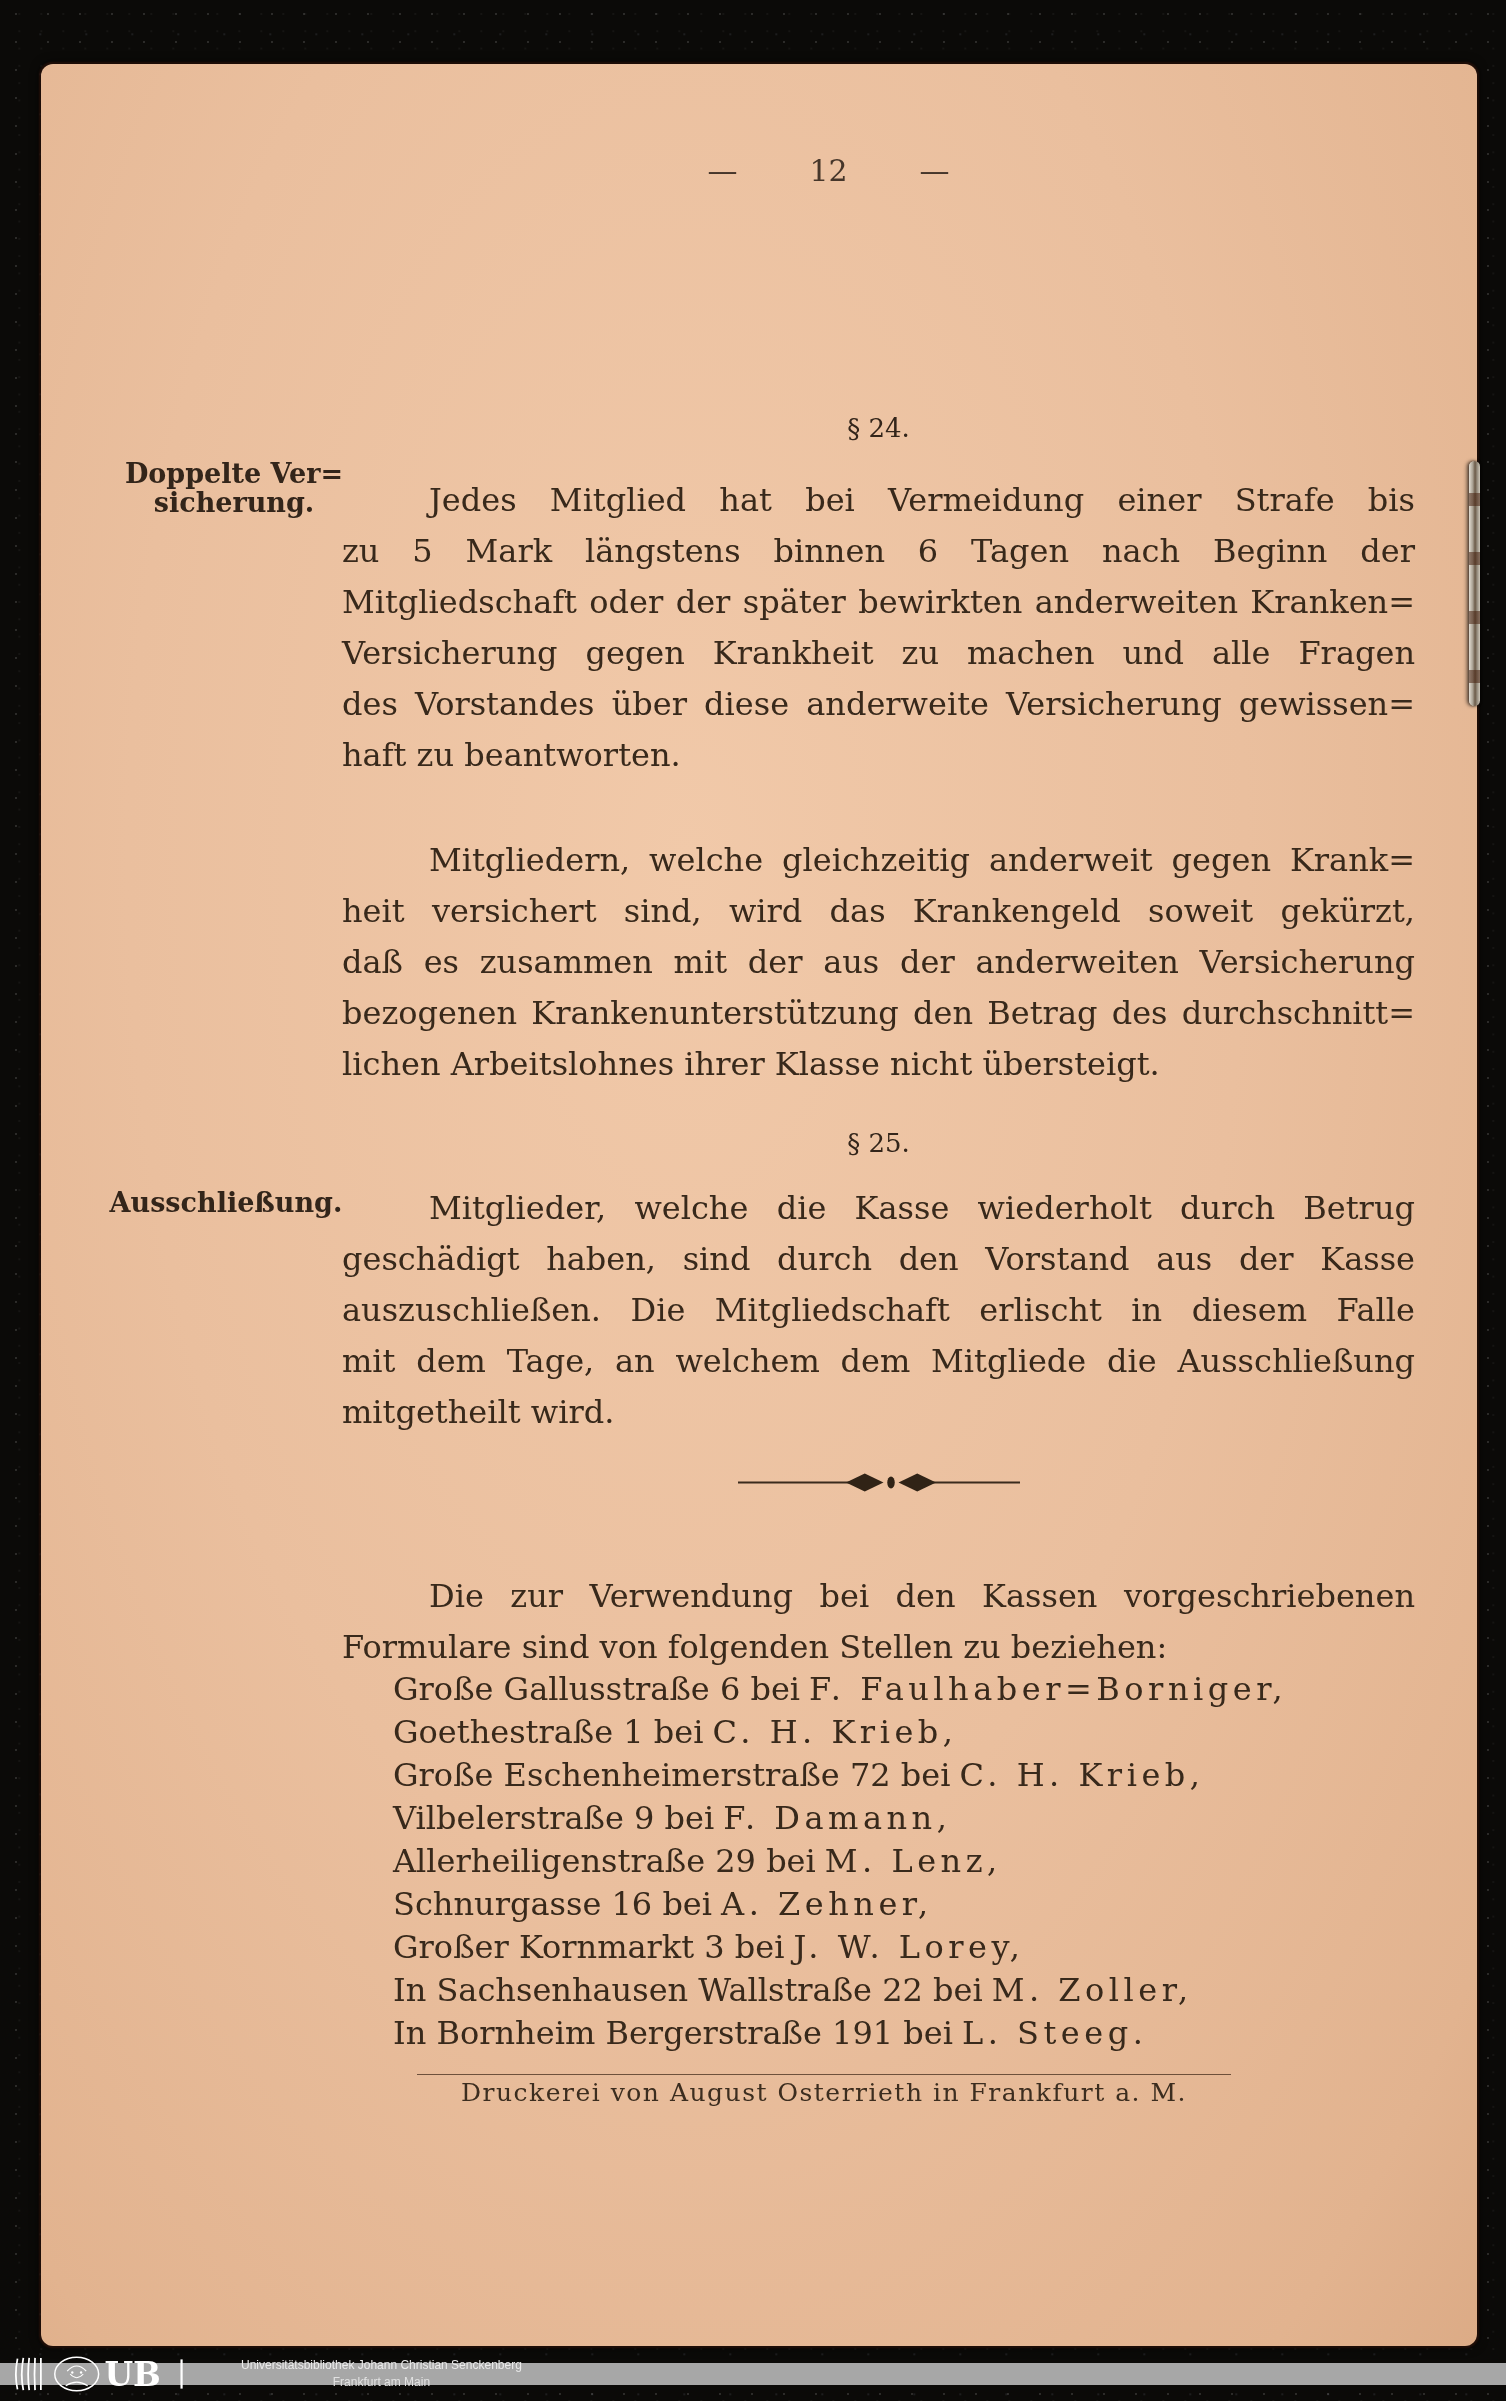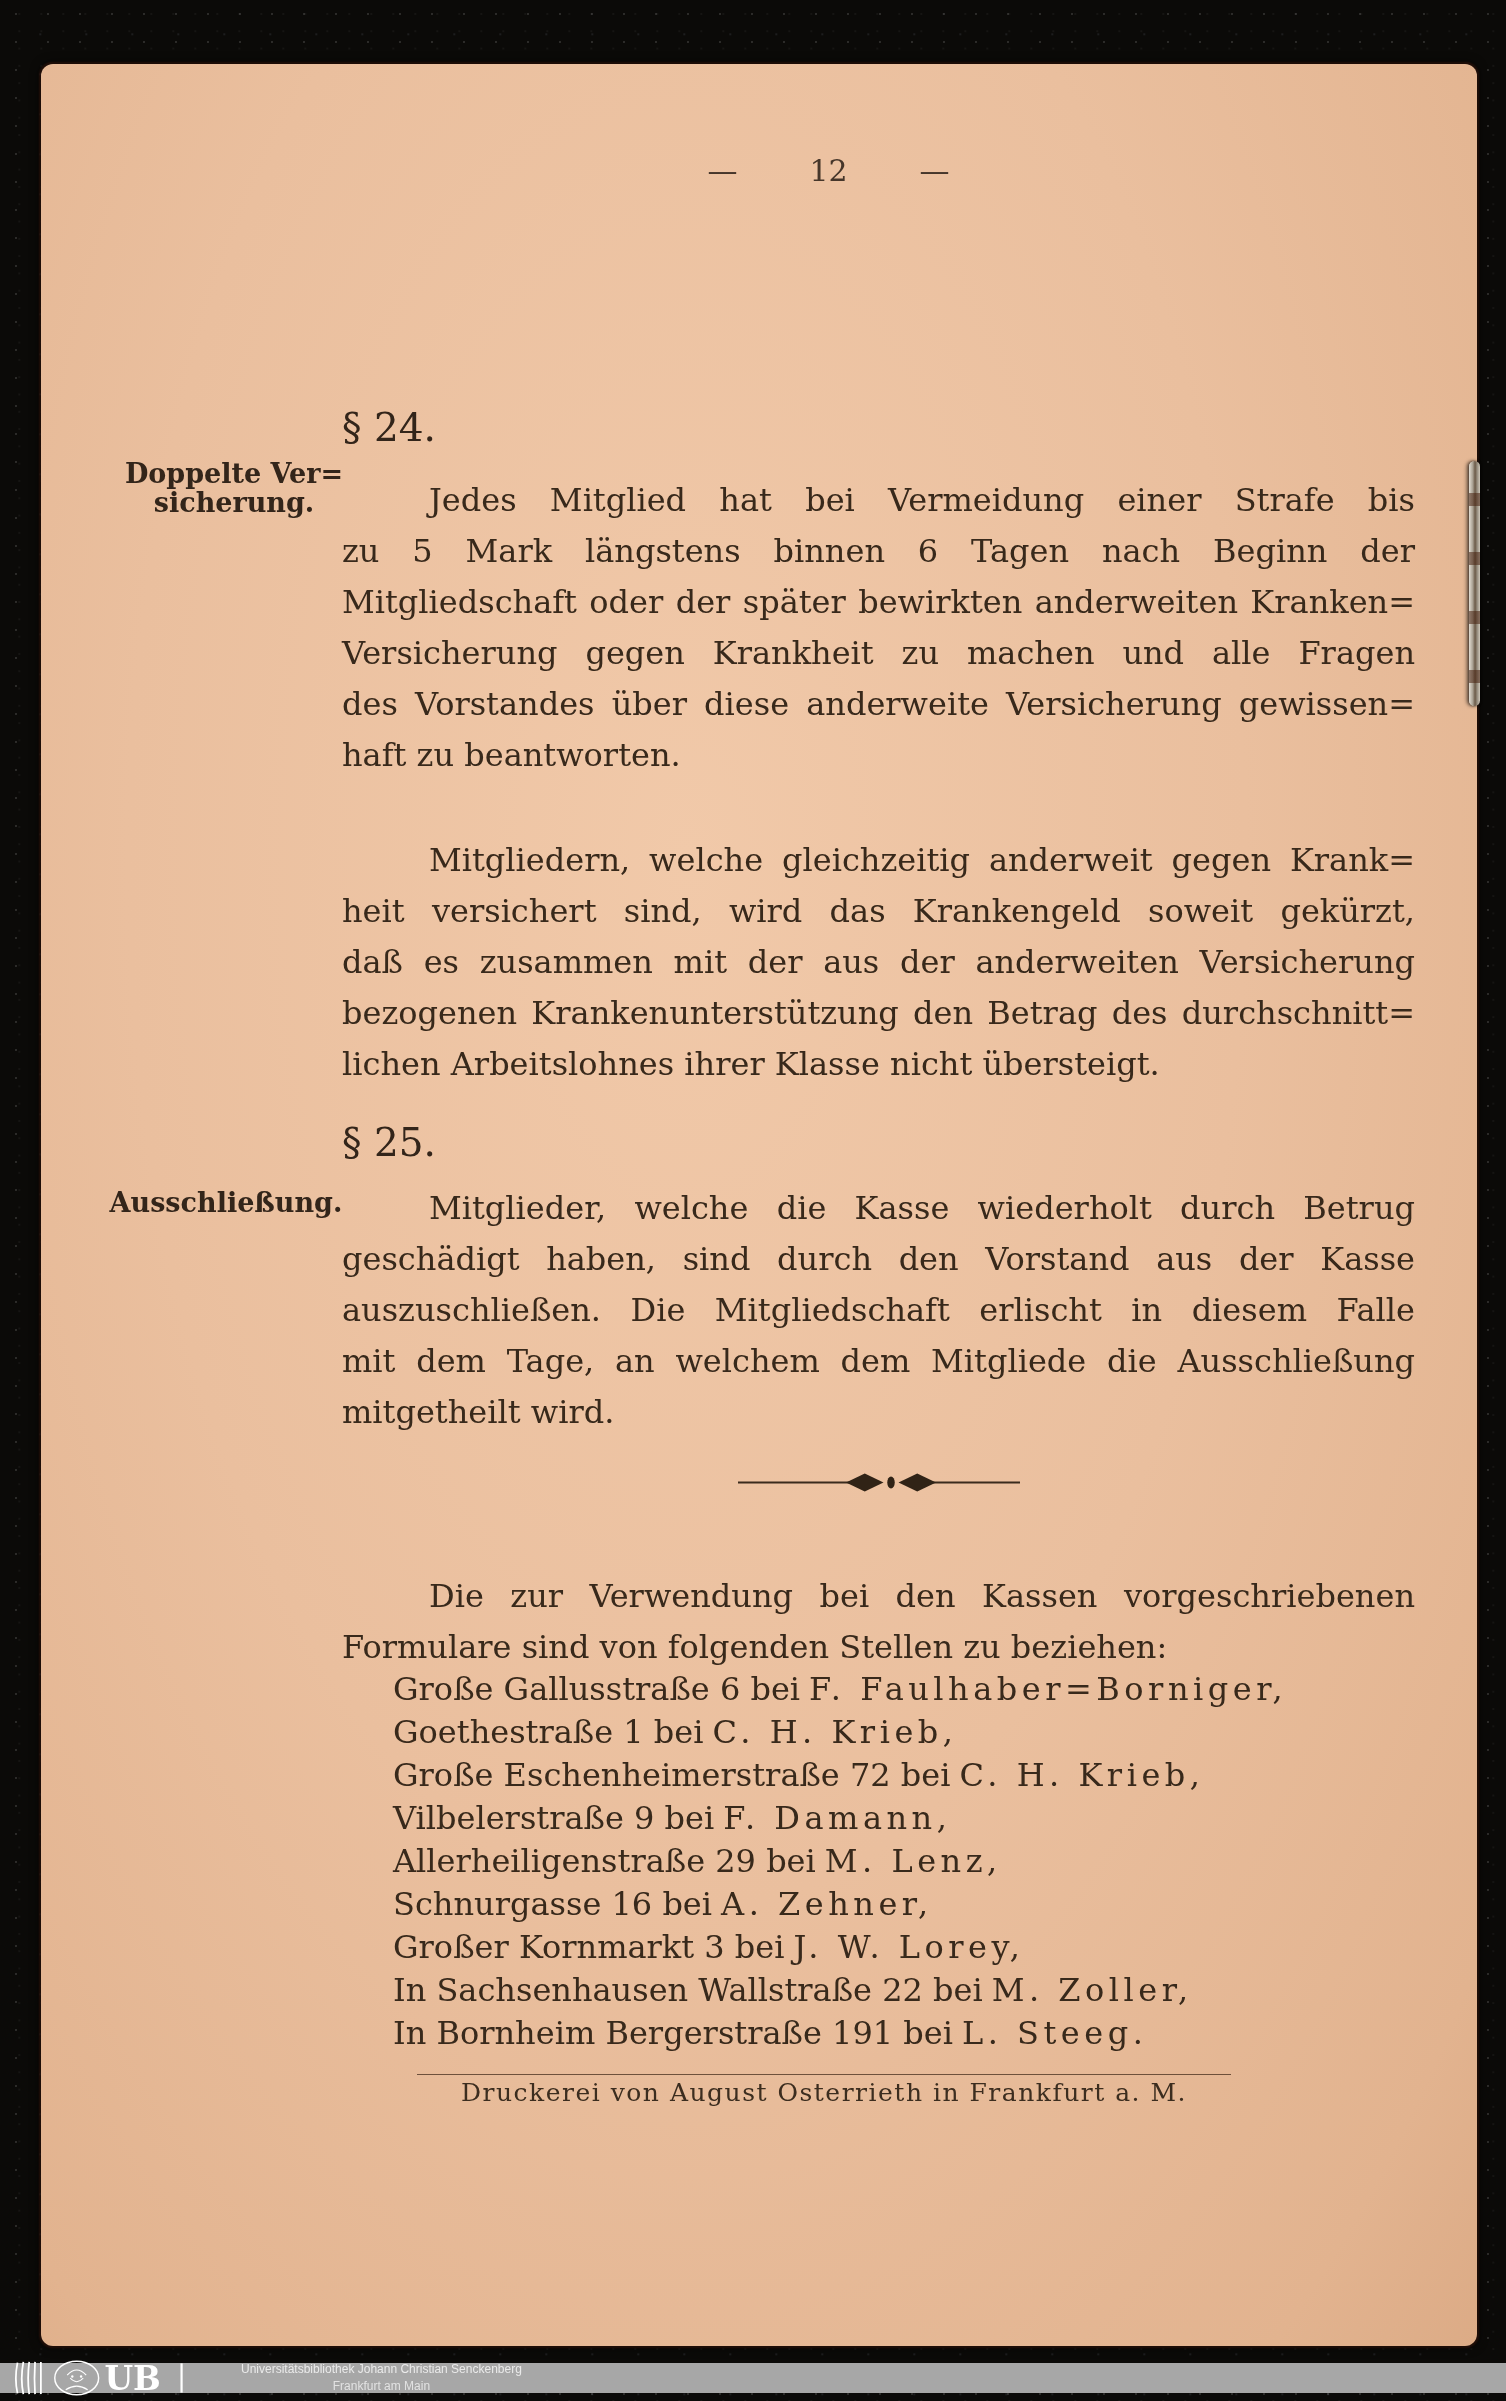--- a/index.html
+++ b/index.html
@@ -25,21 +25,21 @@
     color:#38291b;font-size:32px;
   }
   .abs{position:absolute;left:0;width:100%;}
   .pageno{
     top:89px;display:flex;justify-content:center;align-items:center;gap:72px;
     font-size:30px;color:#46362a;transform:translateX(-50px);
   }
   .line{line-height:51px;text-align:justify;text-align-last:justify;}
   .line.last{text-align-last:left;}
   .line.indent{padding-left:87px;}
-  .section-heading{font-size:39px;line-height:42px;color:#33251a;}
+  .section-heading{text-align:center;font-size:26px;line-height:42px;color:#33251a;}
   .margin-note{
     position:absolute;font-weight:bold;font-size:27px;line-height:29px;
     text-align:center;color:#33251a;
   }
   .mn1{left:80px;top:395px;width:226px;}
   .mn2{left:68px;top:1124px;width:234px;}
   .divider-wrap{top:1405px;display:flex;justify-content:center;}
   .closing-list{top:1604px;padding-left:51px;line-height:43px;text-align:left;}
   .addr-name{letter-spacing:4.5px;margin-left:9px;text-align:center;}
   .imprint{
@@ -48,21 +48,21 @@
     padding-top:3px;text-align:center;font-size:25px;letter-spacing:1.5px;color:#3c2d1f;
   }
   .staple{
     position:absolute;left:1469px;top:461px;width:11.3px;height:245px;border-radius:6px;
     background:
       repeating-linear-gradient(180deg, rgba(72,34,16,0) 0 32px, rgba(72,34,16,0.55) 32px 45px, rgba(72,34,16,0) 45px 59px),
       linear-gradient(90deg,#e3ded4 0%,#a79e90 35%,#6b5a48 55%,#978e80 75%,#cfc8bb 100%);
     box-shadow:-2.3px 0 3.8px rgba(0,0,0,0.55), 0 0 2.3px rgba(0,0,0,0.6);
   }
   .footer-bar{
-    position:absolute;left:0;top:2363px;width:1507px;height:30px;background:#a7a7a7;
+    position:absolute;left:0;top:2363px;width:1507px;height:22px;background:#a7a7a7;
     display:flex;align-items:center;
   }
   .footer-logo{flex:0 0 auto;margin-left:6px;}
   .footer-text{
     margin-left:41px;font-family:"Liberation Sans", sans-serif;
     color:#ebebeb;font-size:12px;line-height:17.3px;text-align:center;
   }
   .footer-text .city{color:#e2e2e2;}
 </style>
 </head>

